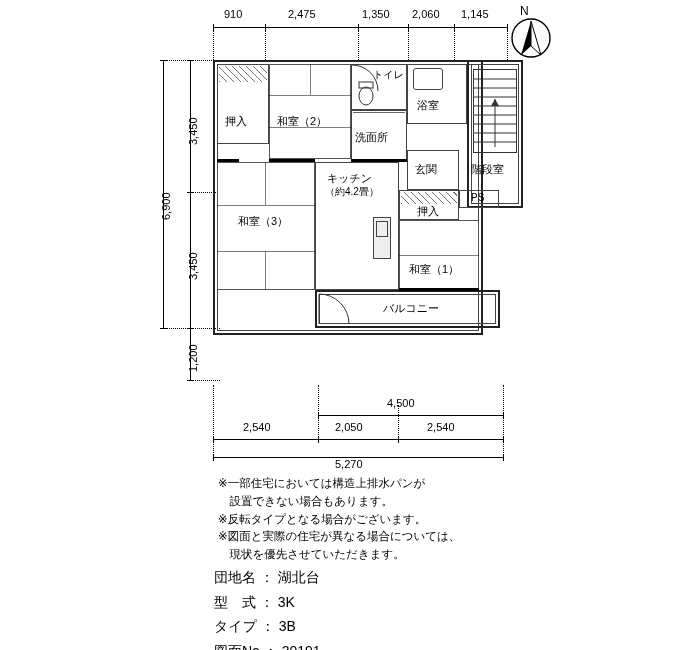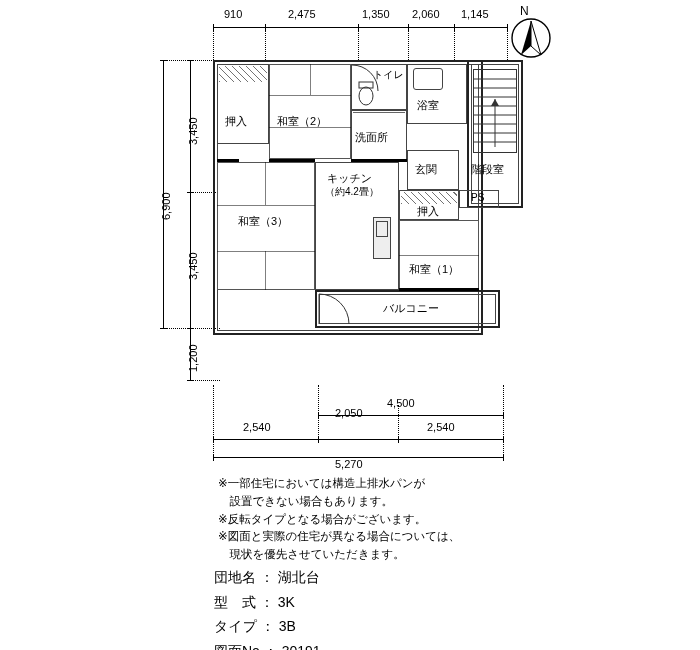--- a/index.html
+++ b/index.html
@@ -186,21 +186,21 @@
   <div class="tick" style="left:113px;top:17px;"></div>
   <div class="tick" style="left:298px;top:17px;"></div>
   <div class="abs dim" style="left:182px;top:2px;">4,500</div>
 
   <div class="line" style="left:8px;top:44px;width:290px;height:1px;"></div>
   <div class="tick" style="left:8px;top:41px;"></div>
   <div class="tick" style="left:113px;top:41px;"></div>
   <div class="tick" style="left:193px;top:41px;"></div>
   <div class="tick" style="left:298px;top:41px;"></div>
   <div class="abs dim" style="left:38px;top:26px;">2,540</div>
-  <div class="abs dim" style="left:130px;top:12px;">2,050</div>
+  <div class="abs dim" style="left:130px;top:26px;">2,050</div>
   <div class="abs dim" style="left:222px;top:26px;">2,540</div>
 
   <div class="line" style="left:8px;top:62px;width:290px;height:1px;"></div>
   <div class="tick" style="left:8px;top:59px;"></div>
   <div class="tick" style="left:298px;top:59px;"></div>
   <div class="abs dim" style="left:130px;top:63px;">5,270</div>
 
   <div class="dottedv" style="left:8px;top:-10px;height:72px;"></div>
   <div class="dottedv" style="left:113px;top:-10px;height:54px;"></div>
   <div class="dottedv" style="left:193px;top:10px;height:34px;"></div>

